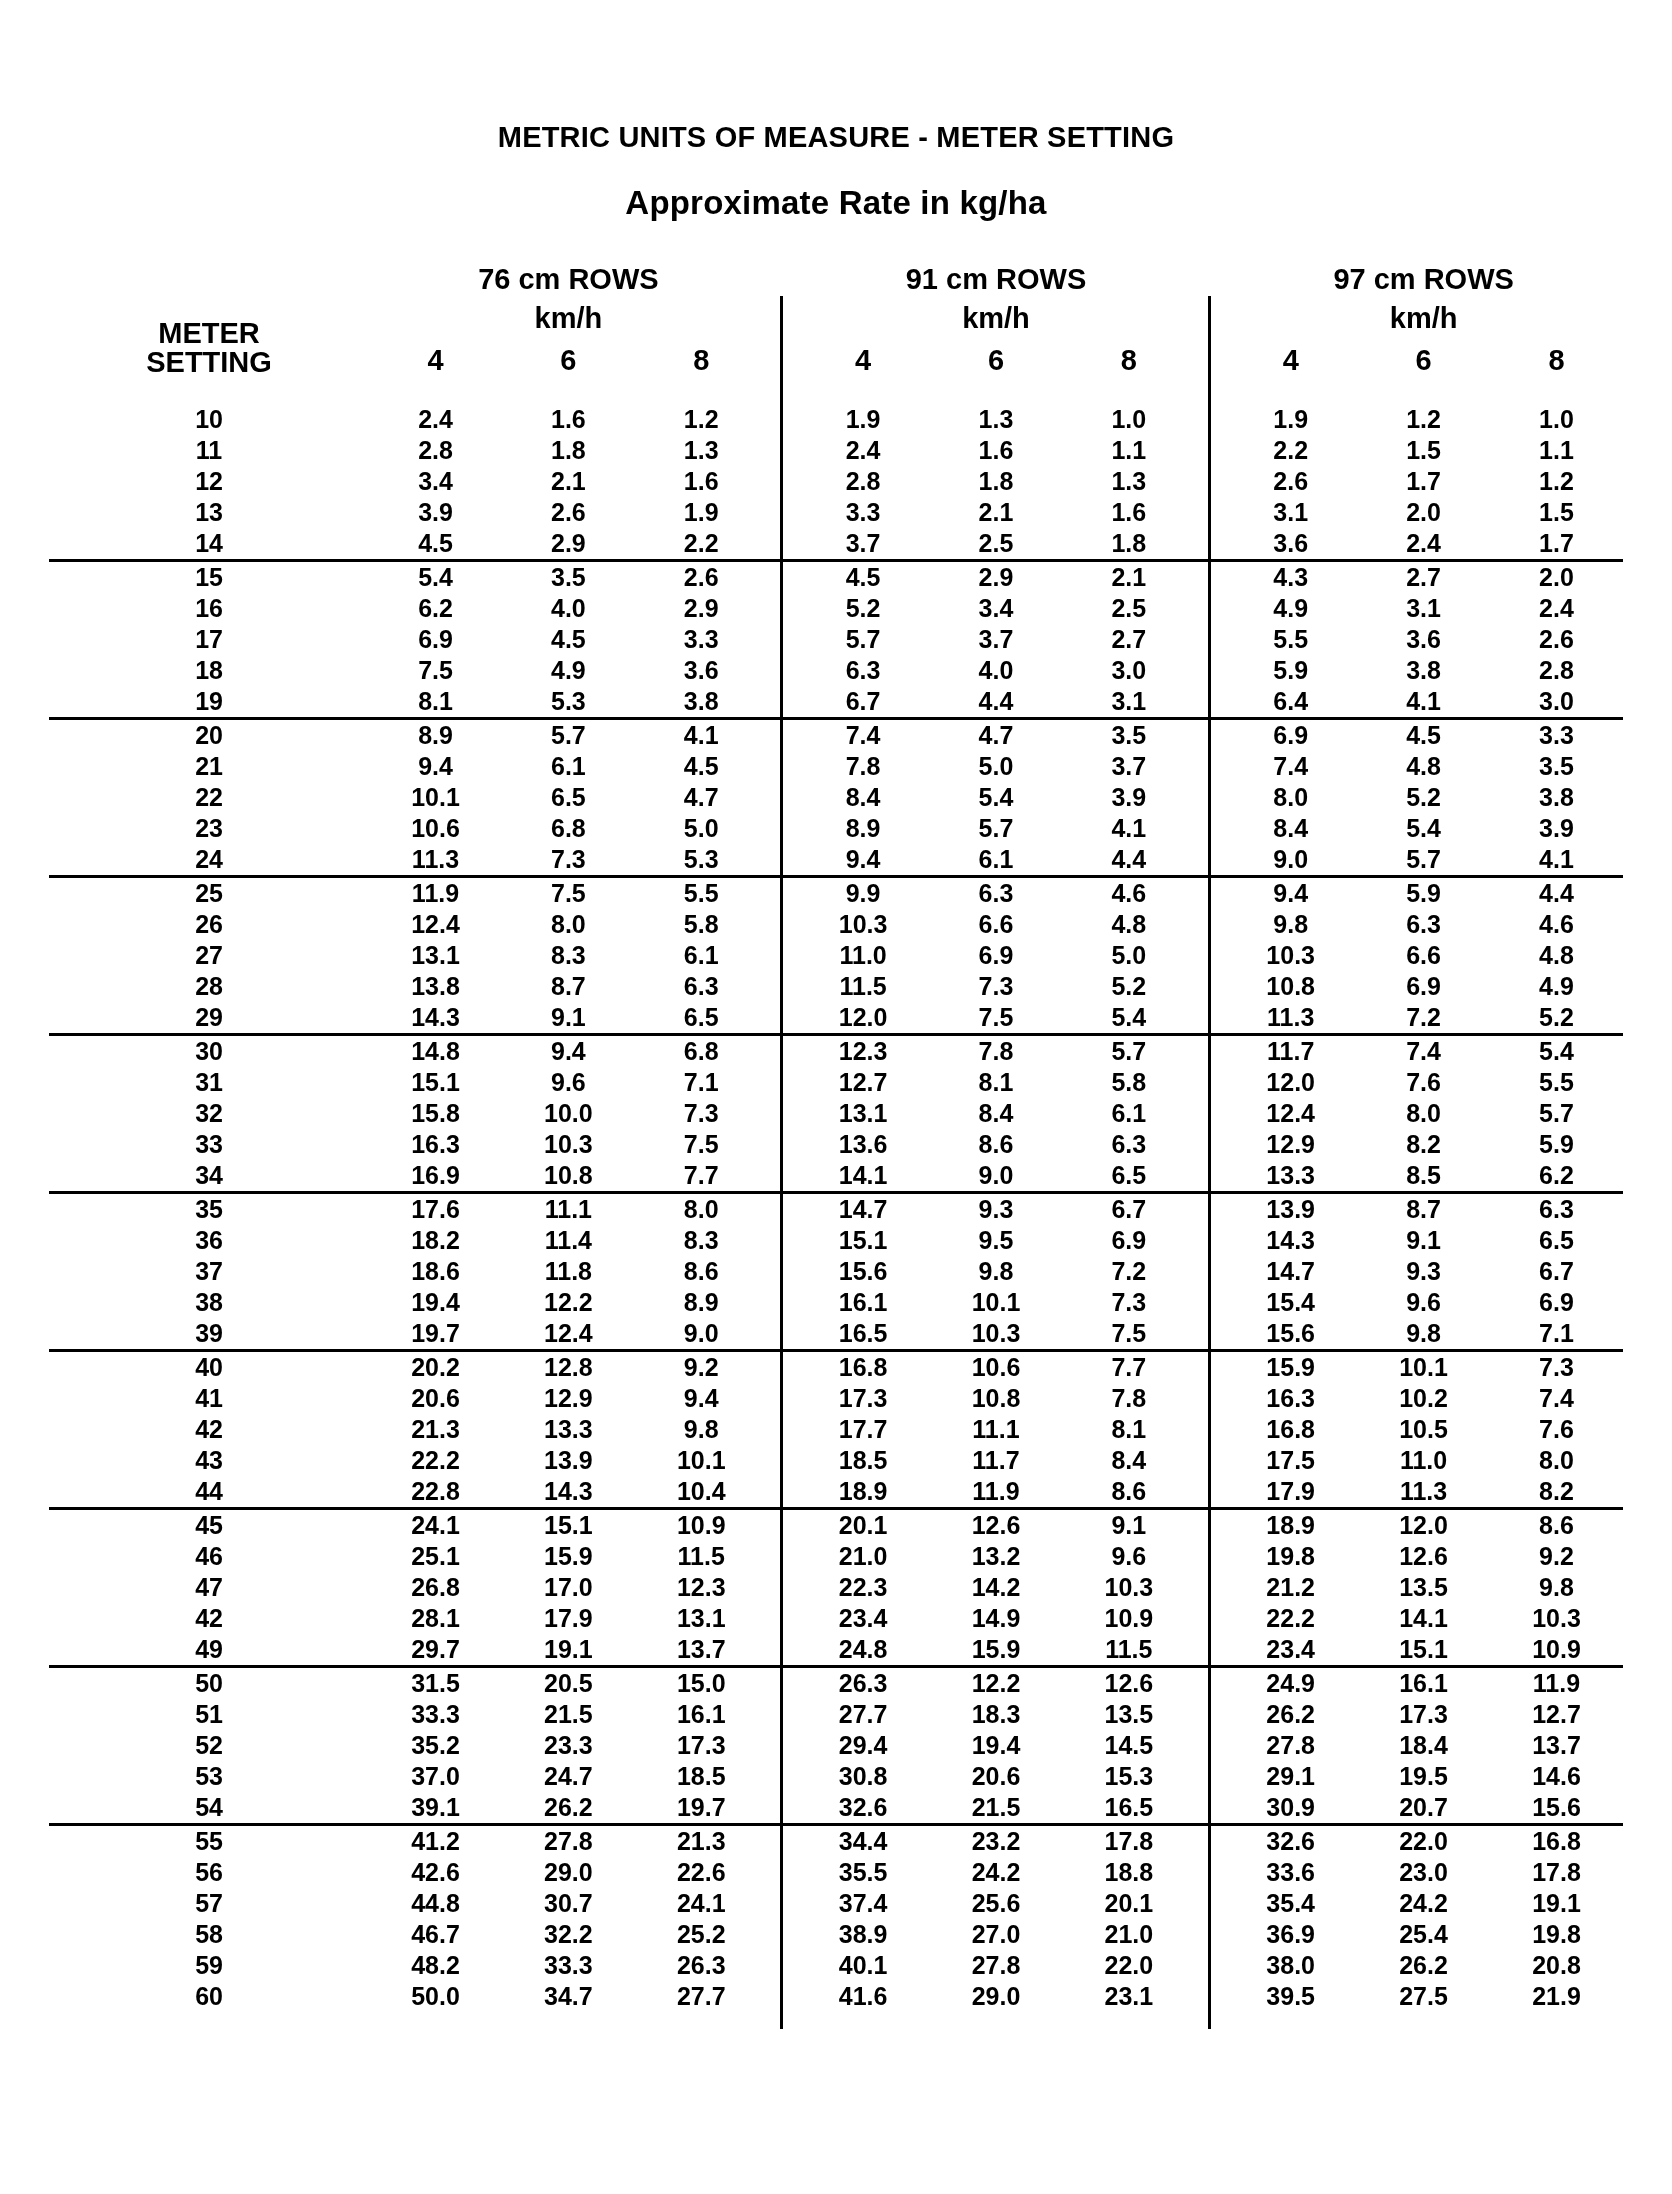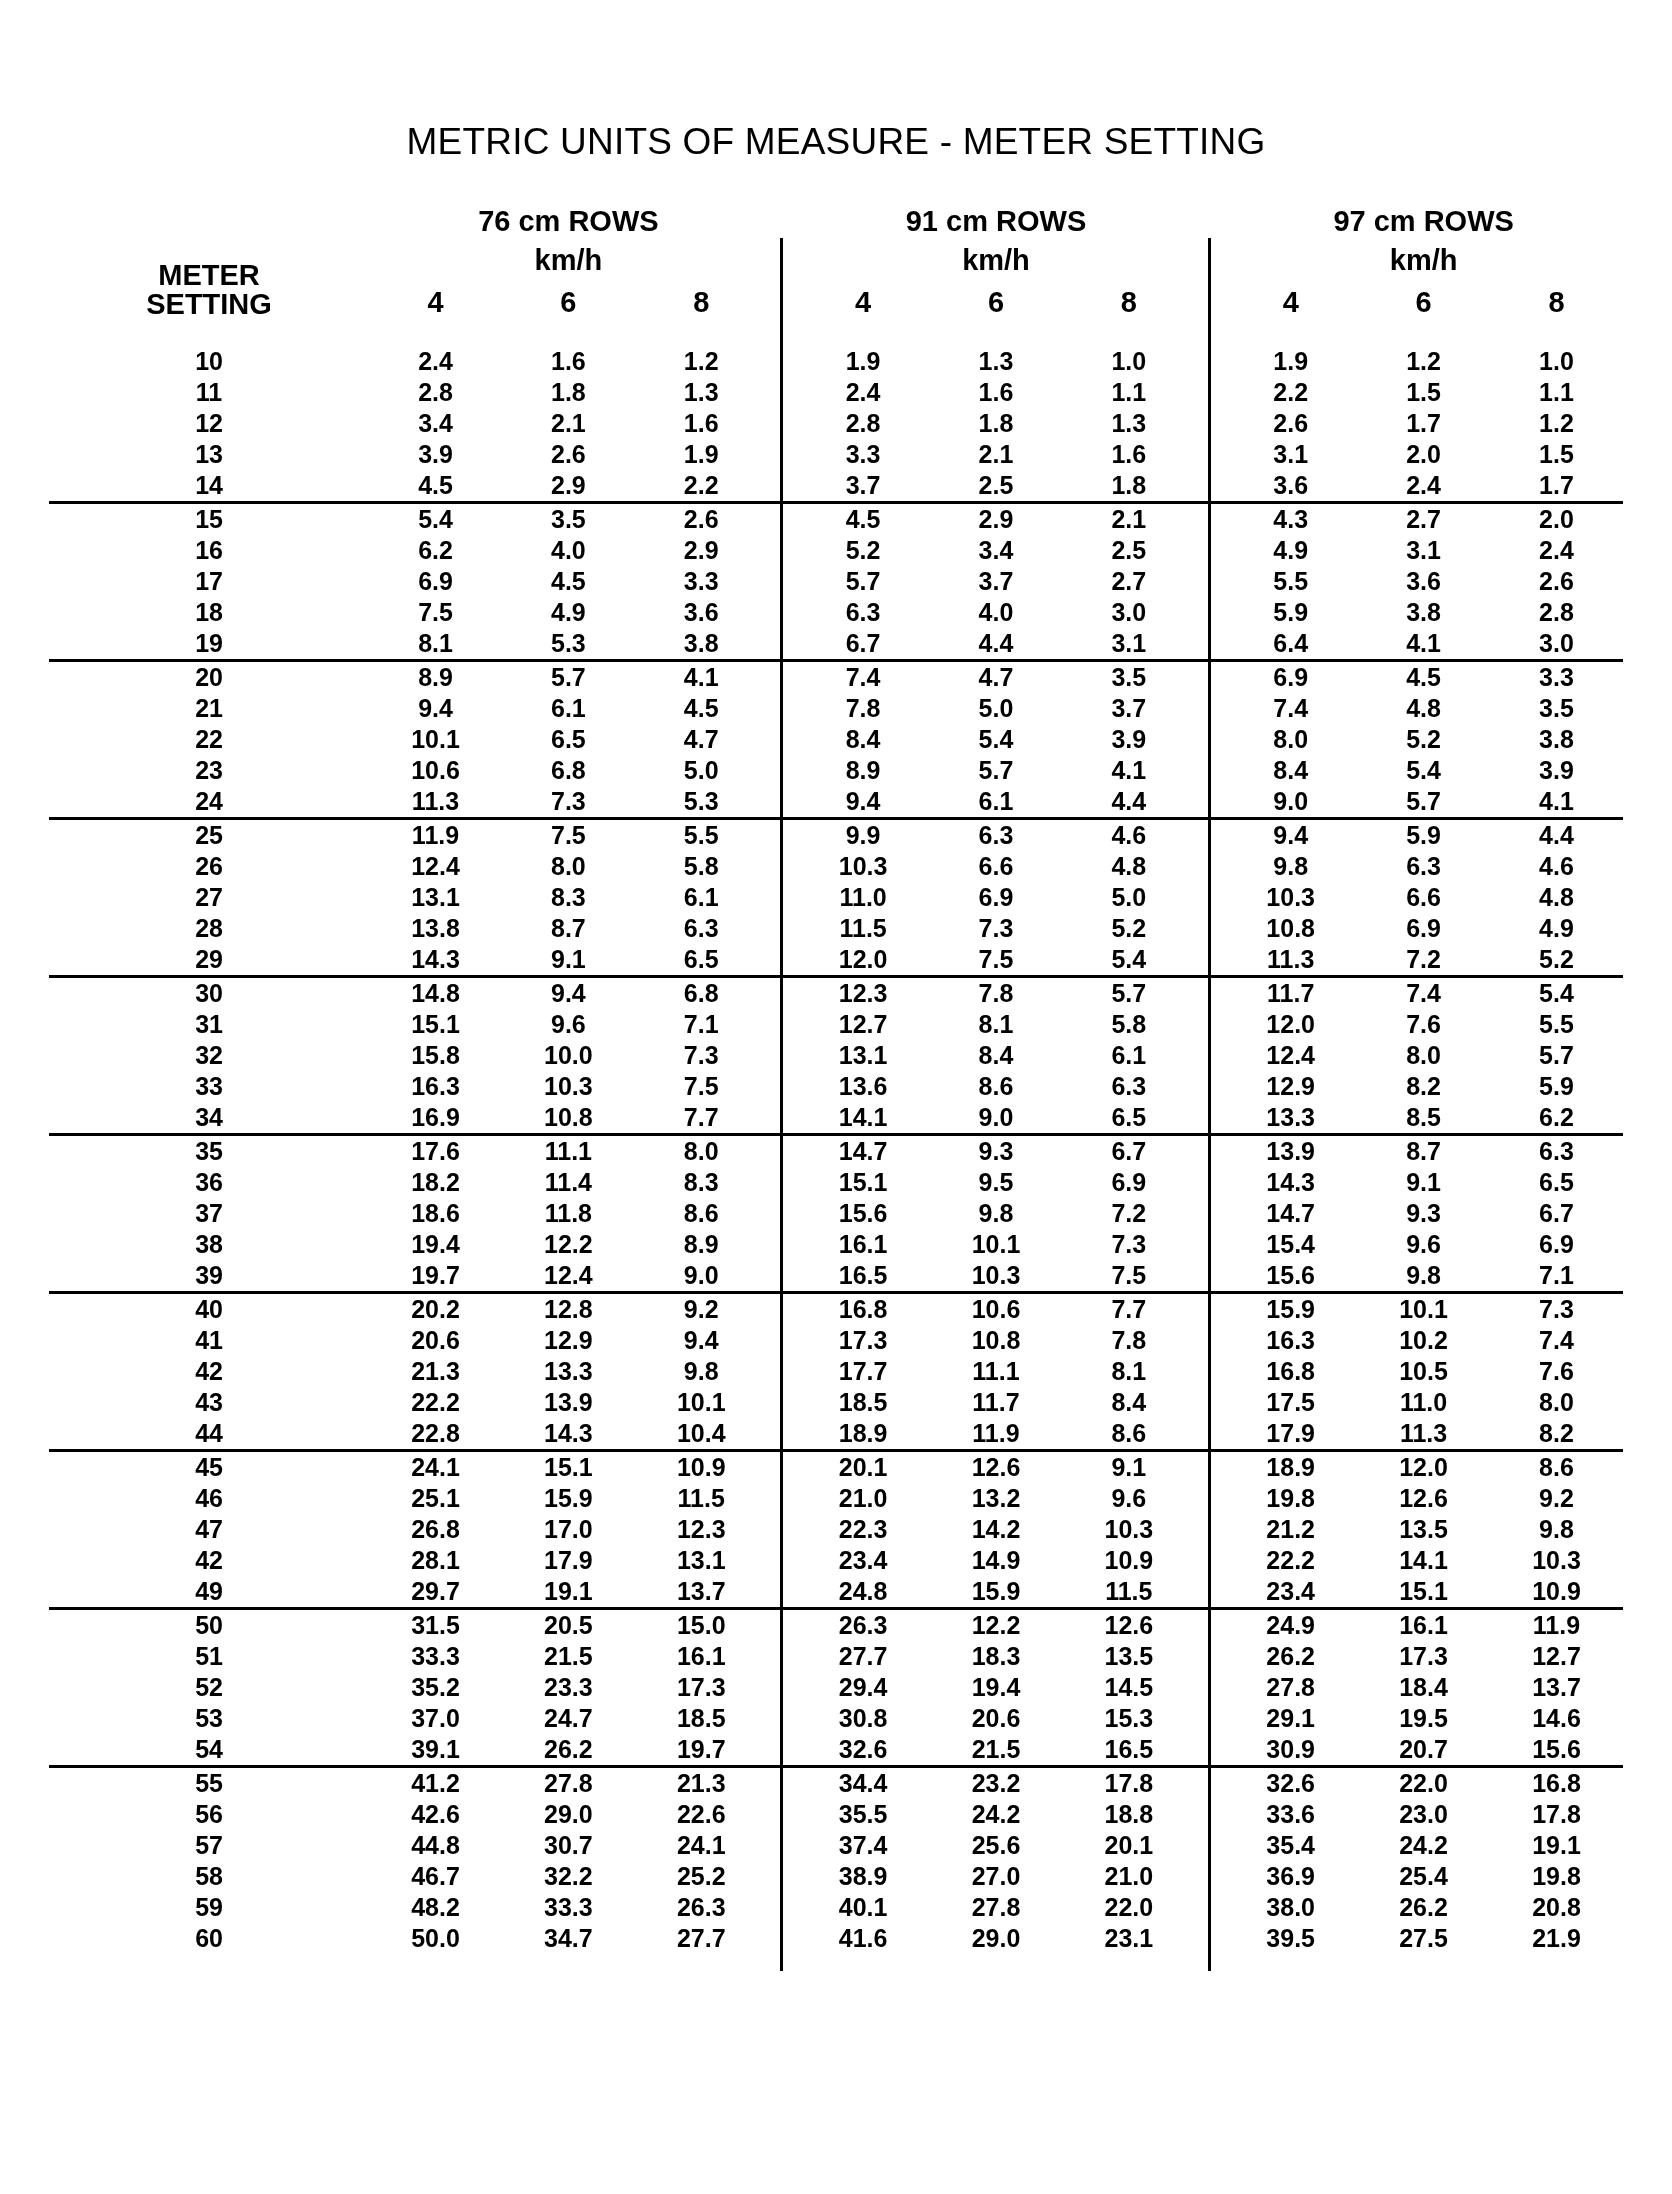--- a/index.html
+++ b/index.html
@@ -22,22 +22,22 @@
     box-sizing: border-box;
     padding: 0;
   }
 
   
   .title-block {
     padding-top: 119px;
     text-align: center;
   }
   .title-line {
-    font-size: 37px;
-    font-weight: normal;
+    font-size: 29px;
+    font-weight: bold;
     line-height: 1.27;
     letter-spacing: 0.2px;
   }
   .subtitle-line {
     font-size: 33px;
     font-weight: bold;
     line-height: 1.27;
     letter-spacing: 0.2px;
     margin-top: 26px;
   }
@@ -115,20 +115,21 @@
   .vrule-1 { left: 698px; }
   .vrule-2 { left: 1037px; }
 </style>
 </head>
 <body>
 
 <div class="page">
 
   <div class="title-block">
     <div class="title-line">METRIC UNITS OF MEASURE - METER SETTING</div>
+    <div class="subtitle-line">Approximate Rate in kg/ha</div>
   </div>
 
   <div class="table-wrap">
     <table class="rates" id="rates-table">
       <colgroup>
         <col class="c-setting">
         <col class="c-val">
           <col class="c-val">
           <col class="c-val">
         <col class="c-gap">

